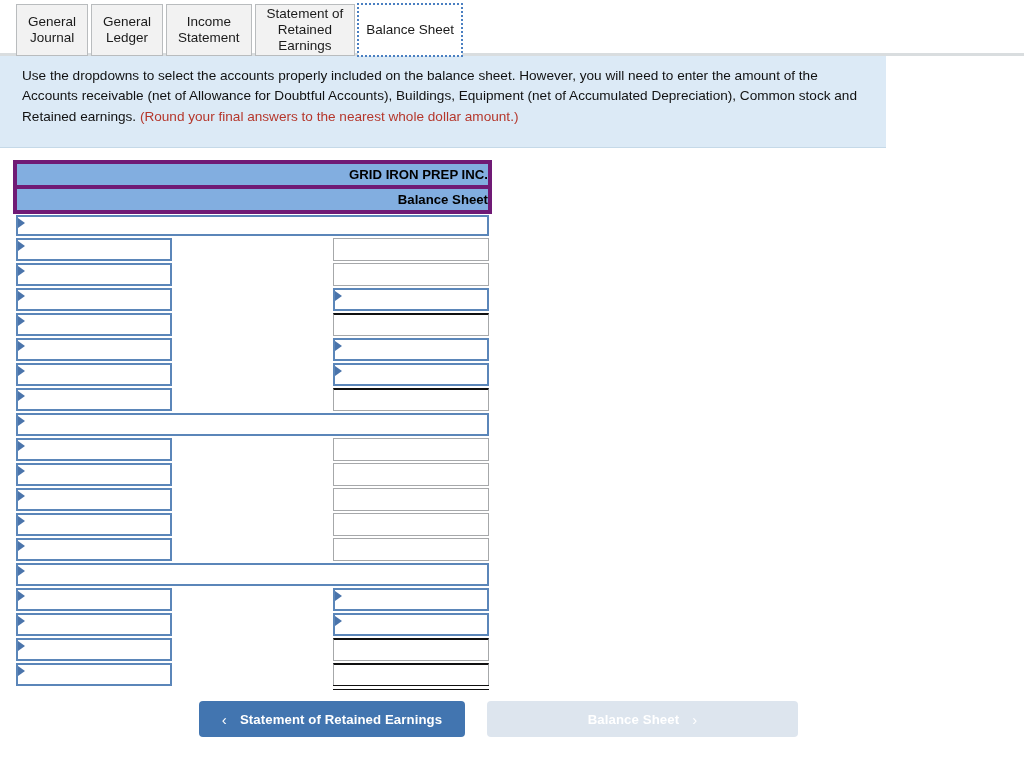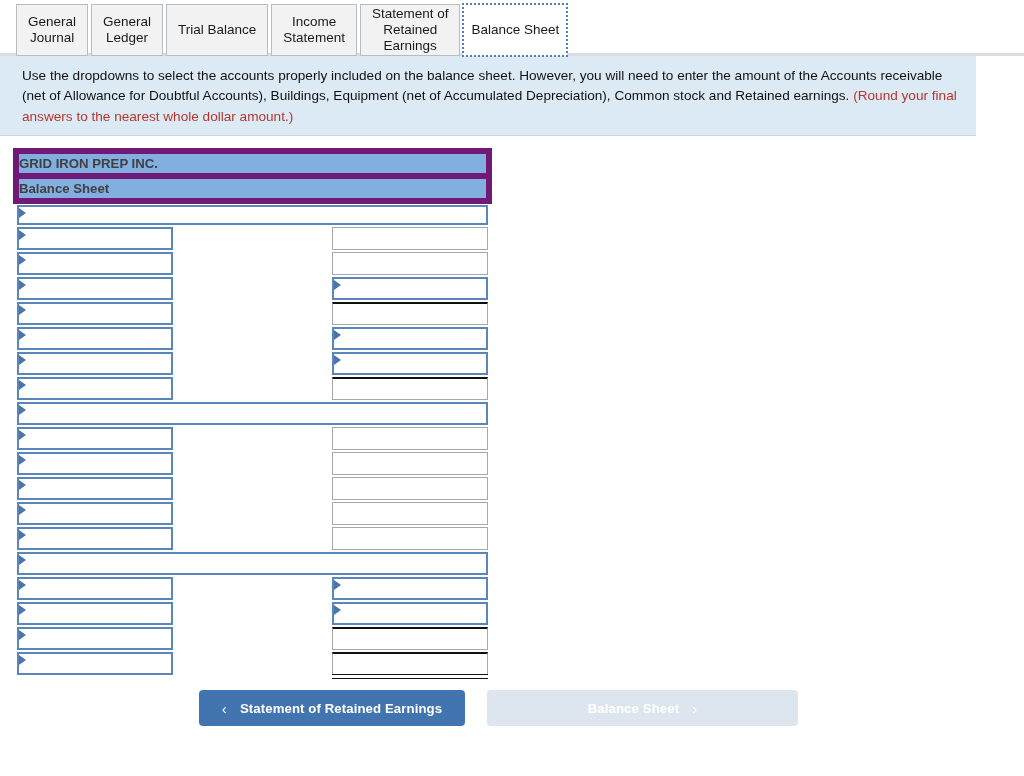--- a/index.html
+++ b/index.html
@@ -50,44 +50,44 @@
     border: 1px solid #ffffff;
     outline: 2px dotted #4a7fc1;
     outline-offset: -1px;
     padding: 0 7px;
   }
 
   
   .instructions {
     background: #dceaf6;
     border-bottom: 1px solid #c5d9e8;
-    padding: 10px 16px 8px 22px;
-    width: 976px;
+    padding: 10px 16px 20px 22px;
+    width: 886px;
     font-size: 13.6px;
     line-height: 1.50;
     color: #111111;
   }
   .instructions .note { color: #b5372c; }
 
   
   .sheet-wrap { padding: 12px 0 0 13px; }
   .sheet {
     width: 479px;
     border-collapse: collapse;
     table-layout: fixed;
   }
   .sheet td { padding: 0; height: 25px; vertical-align: middle; }
 
   .hdr {
     background: #82aee0;
-    border: 6px solid #701a75;
-    text-align: left;
+    border: 4px solid #701a75;
+    text-align: right;
     font-weight: bold;
     font-size: 13.2px;
-    color: #404040;
+    color: #000000;
     height: 23px;
   }
 
   
   .cell { position: relative; height: 25px; }
 
   
   .box {
     position: absolute;
     left: 1px; right: 1px; top: 1px; bottom: 1px;
@@ -150,21 +150,20 @@
   .chev { font-size: 15px; font-weight: normal; line-height: 1; }
 </style>
 </head>
 <body>
 
 <div class="tabstrip">
     <div class="tab"><span>General
 Journal</span></div>
     <div class="tab"><span>General
 Ledger</span></div>
-    <div class="tab"><span>Trial Balance</span></div>
     <div class="tab"><span>Income
 Statement</span></div>
     <div class="tab"><span>Statement of
 Retained
 Earnings</span></div>
     <div class="tab active"><span>Balance Sheet</span></div>
   </div>
 
 <div class="instructions">
   <span>Use the dropdowns to select the accounts properly included on the balance sheet. However, you will need to enter the amount of the Accounts receivable (net of Allowance for Doubtful Accounts), Buildings, Equipment (net of Accumulated Depreciation), Common stock and Retained earnings. </span><span class="note">(Round your final answers to the nearest whole dollar amount.)</span>

